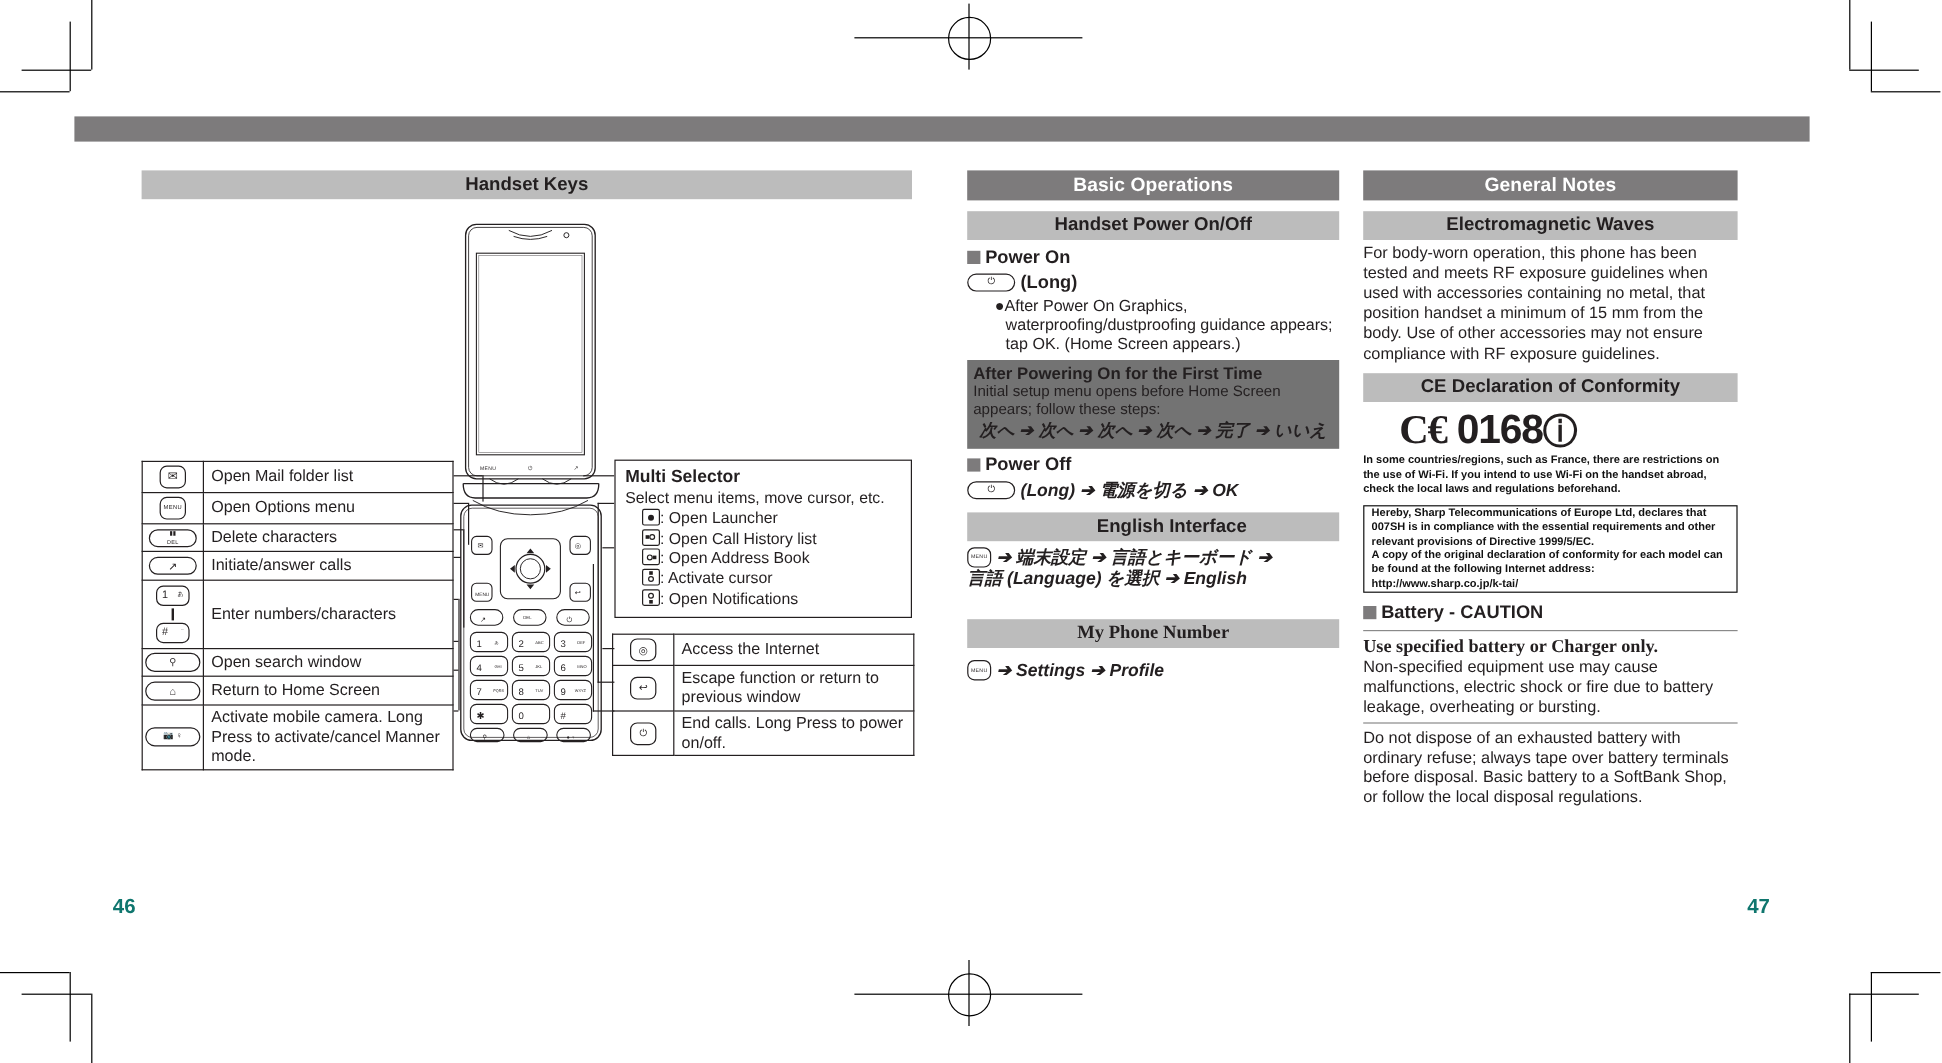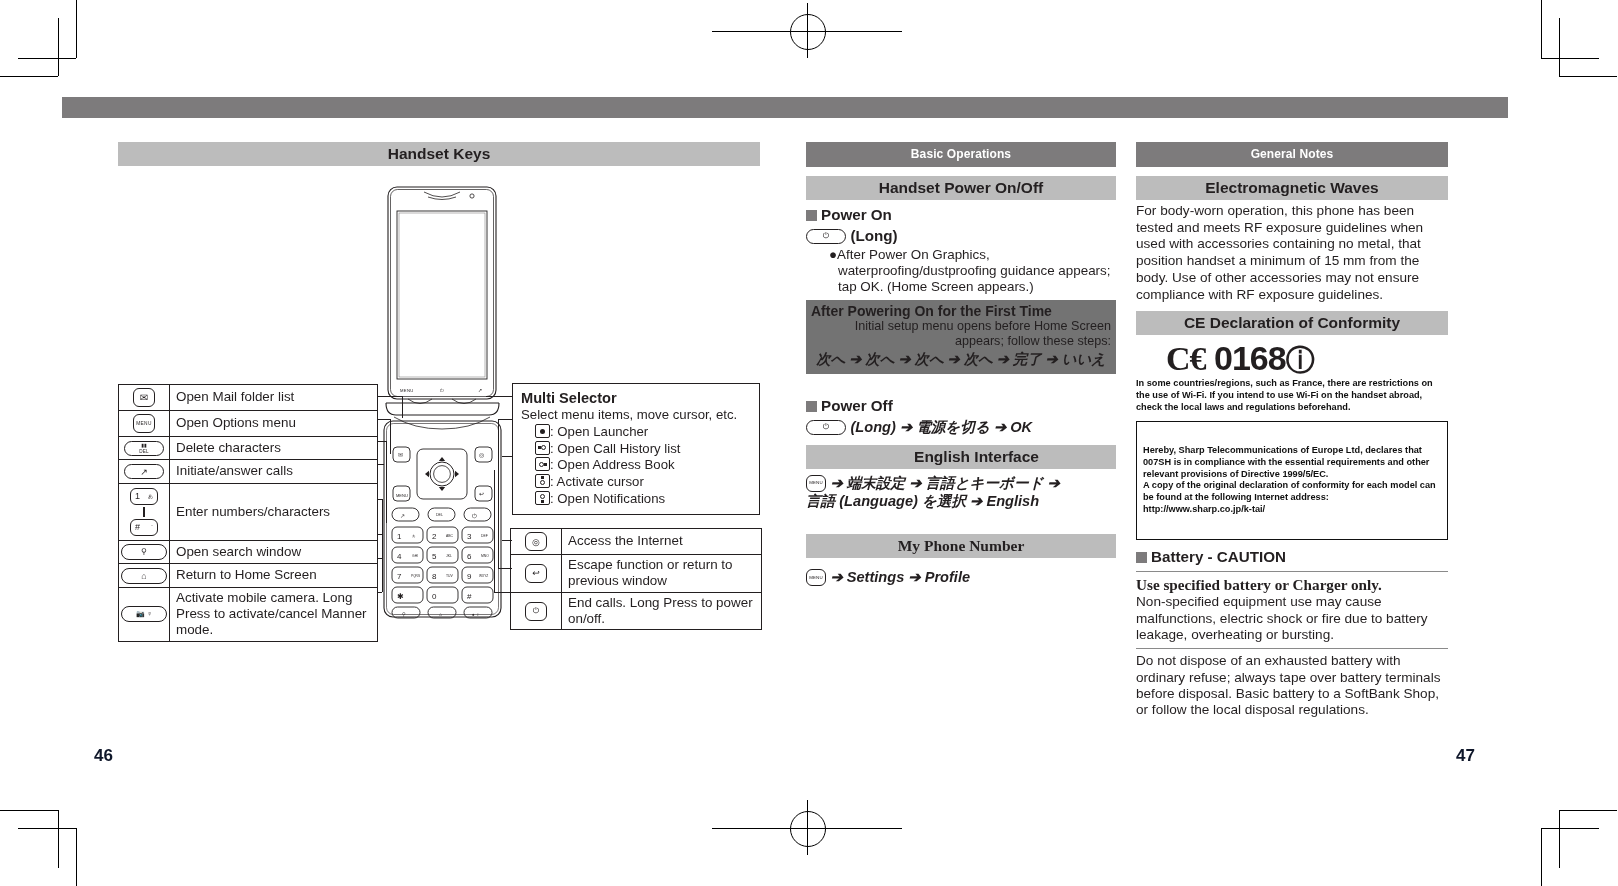--- a/index.html
+++ b/index.html
@@ -23,21 +23,21 @@
 
   
   .hdr-dark{
     background:#7d7b7c;color:#fff;font-weight:bold;text-align:center;
     font-size:15.5px;line-height:24px;height:24px;letter-spacing:.1px;
   }
   .hdr-light{
     background:#bcbcbc;color:#231f20;font-weight:bold;text-align:center;
     font-size:15.5px;line-height:24px;height:24px;
   }
-  .hdr-dark.big{font-size:12px;height:25px;line-height:25px;}
+  .hdr-dark.big{font-size:16px;height:25px;line-height:25px;}
 
   
   .left-col{position:absolute;left:118px;top:142px;width:642px;}
   .handset-title{width:642px;}
 
   .keytable{position:absolute;border-collapse:collapse;font-size:13.4px;color:#231f20;}
   .keytable td{border:1px solid #231f20;padding:2px 5px;vertical-align:middle;line-height:1.22;}
   .keytable td.kc{width:46px;text-align:center;padding:3px 2px;}
   .keytable td.tc{padding-left:6px;}
 
@@ -91,34 +91,34 @@
   
   .mid-col{position:absolute;left:806px;top:142px;width:310px;}
   .body-text{font-size:13.6px;line-height:1.23;color:#231f20;}
   .bullet-sq{
     display:inline-block;width:11px;height:11px;background:#7d7b7c;margin-right:4px;vertical-align:-1px;
   }
   .subhead{font-weight:bold;font-size:15.2px;margin:6px 0 3px 0;line-height:1.1;}
   .stepline{font-size:14.6px;font-weight:bold;font-style:italic;line-height:1.25;}
   .note-box{background:#737373;padding:3px 5px 5px 5px;box-sizing:border-box;}
   .note-box .nt{font-size:14px;font-weight:600;line-height:1.15;}
-  .note-box .nb{font-size:12.6px;line-height:1.2;text-align:right;}
+  .note-box .nb{font-size:12.6px;line-height:1.2;}
   .note-box .ns{font-size:14.4px;font-weight:bold;font-style:italic;text-align:center;line-height:1.3;margin-top:1px;}
   .dotline{font-size:13.4px;line-height:1.2;padding-left:14px;text-indent:-9px;}
 
   
   .right-col{position:absolute;left:1136px;top:142px;width:312px;}
   .ce-mark{font-size:34px;font-weight:bold;letter-spacing:-1px;line-height:1;margin:6px 0 2px 30px;}
   .ce-small{font-size:9.2px;font-weight:bold;line-height:1.28;color:#111;}
-  .ce-box{border:1.4px solid #111;padding:23px 6px;margin-top:7px;font-size:9.2px;font-weight:bold;line-height:1.3;color:#111;}
+  .ce-box{border:1.4px solid #111;padding:0 6px;margin-top:7px;font-size:9.2px;font-weight:bold;line-height:1.3;color:#111;}
   .hr-thin{border:0;border-top:1px solid #8a8a8a;margin:5px 0 4px 0;}
   .cap-head{font-size:15.2px;font-weight:600;line-height:1.2;font-family:Liberation Serif, serif;}
   .cap-body{font-size:13.6px;line-height:1.2;}
 
-  .pagenum{position:absolute;font-weight:bold;font-size:17px;color:#0f172a;}
+  .pagenum{position:absolute;font-weight:bold;font-size:17px;color:#0f766e;}
 </style>
 </head>
 <body>
 
 <div class="page">
 
   <div>
     <div class="mark" style="left:76px;top:0;width:1px;height:58px;"></div>
     <div class="mark" style="left:18px;top:58px;width:58px;height:1px;"></div>
     <div class="mark" style="left:58px;top:18px;width:1px;height:58px;"></div>
@@ -377,21 +377,21 @@
     <div class="dotline" style="margin:2px 0 0 18px;">
       <span style="color:#231f20;">●</span><span>After Power On Graphics, waterproofing/dustproofing guidance appears; tap OK. (Home Screen appears.)</span>
     </div>
 
     <div class="note-box" style="margin-top:5px;">
       <div class="nt">After Powering On for the First Time</div>
       <div class="nb">Initial setup menu opens before Home Screen appears; follow these steps:</div>
       <div class="ns">次へ ➔ 次へ ➔ 次へ ➔ 次へ ➔ 完了 ➔ いいえ</div>
     </div>
 
-    <div class="subhead" style="margin-top:24px;">
+    <div class="subhead" style="margin-top:6px;">
       <span class="bullet-sq"></span><span>Power Off</span>
     </div>
 
     <div style="margin-top:2px;">
       <span class="key wide" style="vertical-align:-3px;"><span class="g" style="font-size:8px;">⏻</span></span>
       <span class="stepline" style="display:inline;">(Long) ➔ 電源を切る ➔ OK</span>
     </div>
 
     <div class="hdr-light" style="margin-top:9px;padding-left:31px;">English Interface</div>
 

